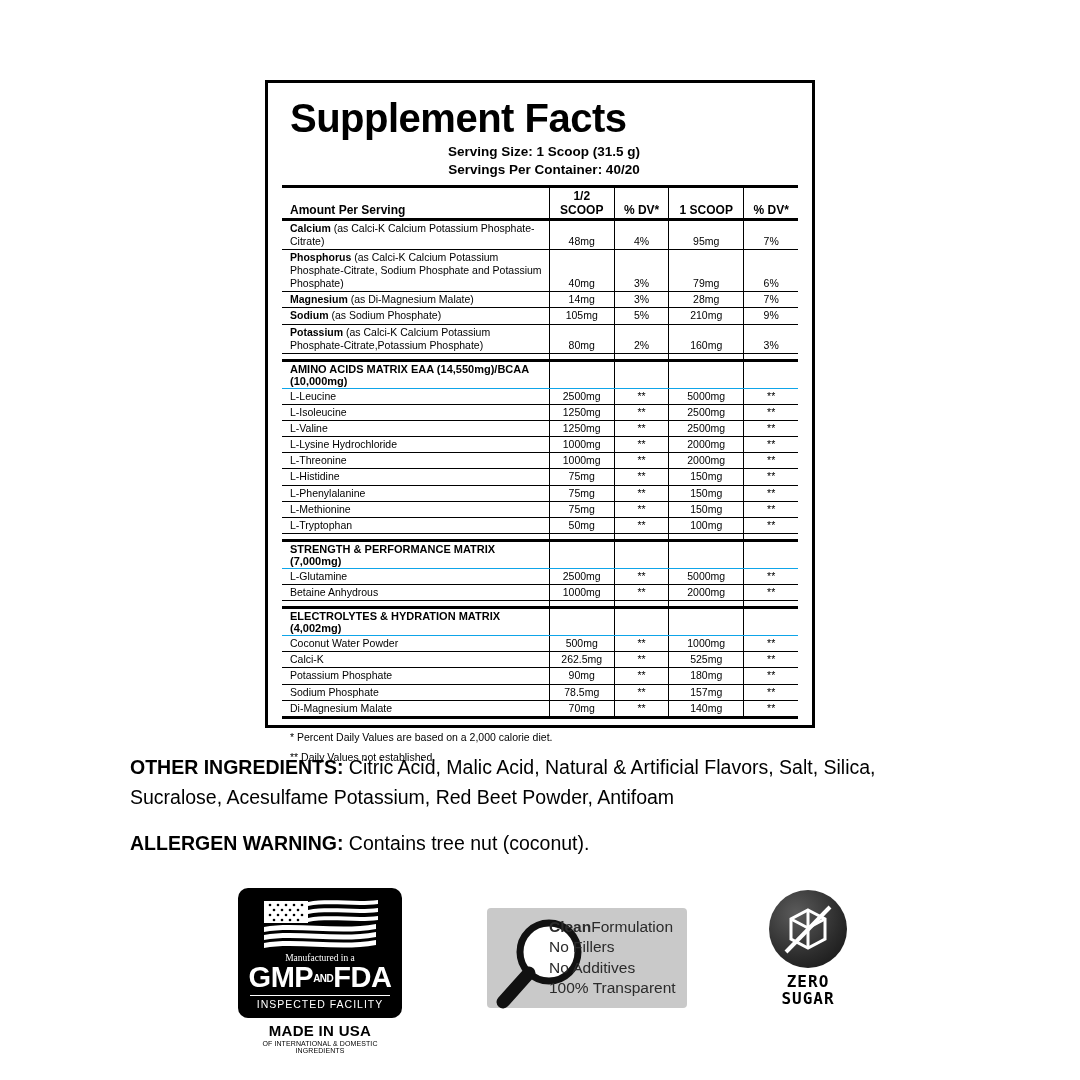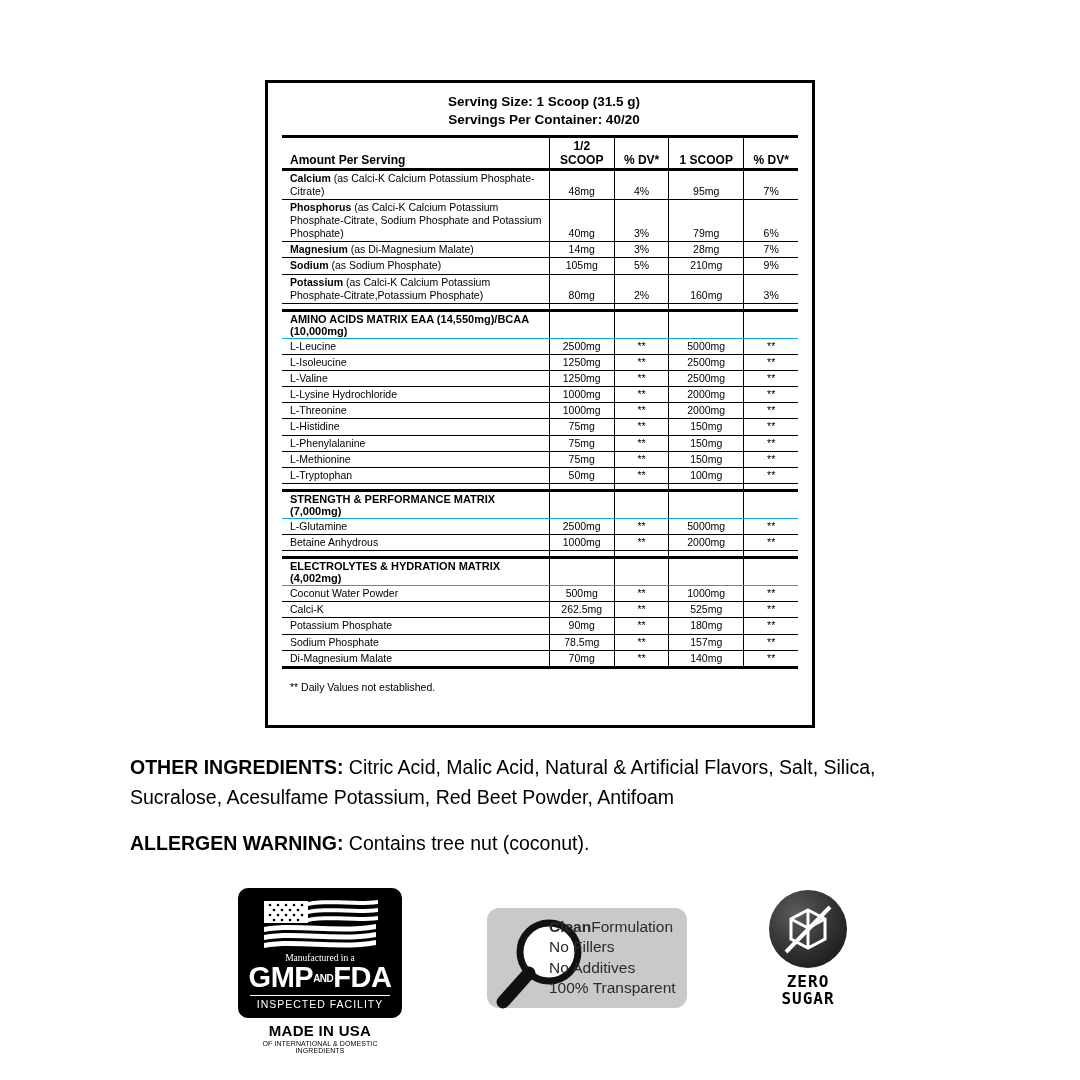--- a/index.html
+++ b/index.html
@@ -115,21 +115,21 @@
     font-size: 10.5px; color: #fff; letter-spacing: 1px;
     border-top: 1px solid #fff; margin-top: 3px; padding-top: 2px; width: 140px;
   }
   .usa-line { font-size: 15px; font-weight: bold; margin-top: 4px; letter-spacing: 0.3px; }
   .usa-sub { font-size: 7px; letter-spacing: 0.1px; margin-top: 1px; }
 
   .clean {
     position: absolute; left: 487px; top: 28px;
     width: 200px; height: 100px;
     background: #c9c9c9;
-    border-radius: 12px;
+    border-radius: 4px;
     color: #2b2b2b;
   }
   .clean-text {
     position: absolute; left: 62px; top: 9px;
     font-size: 15.5px; line-height: 1.32; text-align: left;
   }
   .clean-text .b { font-weight: bold; }
   .mag { position: absolute; left: 2px; top: 8px; }
 
   .zero {
@@ -147,20 +147,21 @@
     margin-top: 6px; line-height: 1.05;
     font-family: "DejaVu Sans Mono", monospace;
   }
 </style>
 </head>
 <body>
 
 <div class="page">
 
   <div class="panel">
+    <div class="sf-title">Supplement Facts</div>
     <div class="serving-line">Serving Size: 1 Scoop (31.5 g)</div>
     <div class="serving-line">Servings Per Container: 40/20</div>
 
     <div class="rule-thick"></div>
 
     <table class="facts">
       <tbody>
           <tr class="head-row">
         <td class="col-name">Amount Per Serving</td>
         <td class="col-half vline">1/2 SCOOP</td>
@@ -369,20 +370,21 @@
             <td class="col-dv2 vline">**</td>
           </tr>
 
       <tr class="row no-line thickline">
             <td colspan="5" style="height:3px;padding:0;"></td>
           </tr>
     </tbody>
       </table>
 
     <div class="footnotes">
+      <div>* Percent Daily Values are based on a 2,000 calorie diet.</div>
       <div>** Daily Values not established.</div>
     </div>
   </div>
 
   <div class="ingredients">
     <div>
       <span class="lbl">OTHER INGREDIENTS:</span><span> Citric Acid, Malic Acid, Natural &amp; Artificial Flavors, Salt, Silica, Sucralose, Acesulfame Potassium, Red Beet Powder, Antifoam</span>
     </div>
     <div class="allergen">
       <span class="lbl">ALLERGEN WARNING:</span><span> Contains tree nut (coconut).</span>

